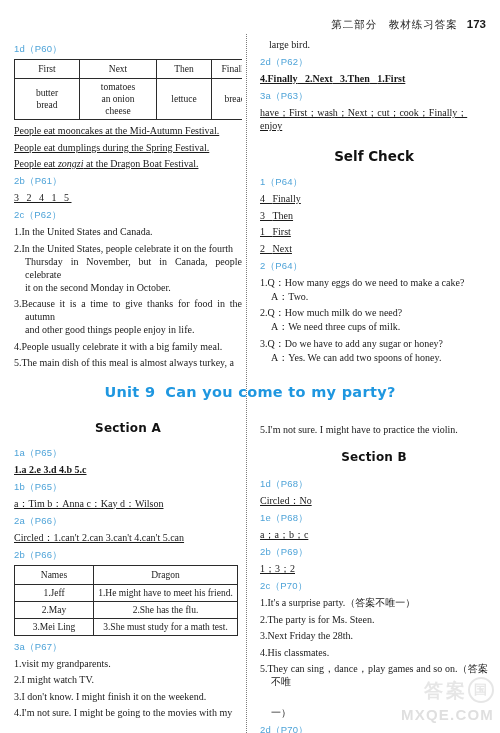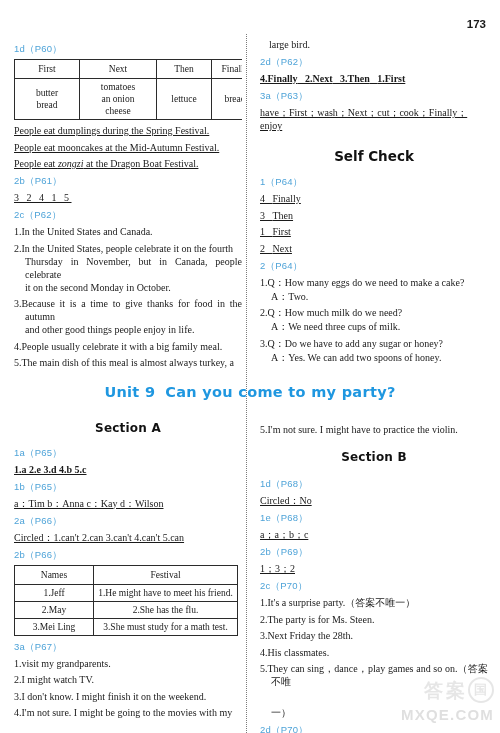--- a/index.html
+++ b/index.html
@@ -209,20 +209,21 @@
     letter-spacing: 1.2px;
     margin-top: 3px;
   }
 </style>
 </head>
 <body>
 
 <div class="page">
 
   <div class="page-header">
+    <span class="hdr-part">第二部分　教材练习答案</span>
     <span class="hdr-num">173</span>
   </div>
 
   <div class="columns">
 
     <div class="divider"></div>
 
     <div class="col col-left">
 
       <div class="label">1d（P60）</div>
@@ -246,22 +247,22 @@
               <div>tomatoes</div>
               <div>an onion</div>
               <div>cheese</div>
             </td>
             <td>lettuce</td>
             <td>bread</td>
           </tr>
         </tbody>
       </table>
 
+      <p class="line">People eat mooncakes at the Mid-Autumn Festival.</p>
       <p class="line">People eat dumplings during the Spring Festival.</p>
-      <p class="line">People eat mooncakes at the Mid-Autumn Festival.</p>
       <p class="line">
         <span>People eat </span><span class="ital">zongzi</span><span> at the Dragon Boat Festival.</span>
       </p>
 
       <div class="label">2b（P61）</div>
       <p class="line spaced">3  2  4  1  5</p>
 
       <div class="label">2c（P62）</div>
       <p class="hang">1.In the United States and Canada.</p>
       <p class="hang" style="margin-bottom:0">2.In the United States, people celebrate it on the fourth</p>
@@ -284,21 +285,21 @@
 
       <div class="label">2a（P66）</div>
       <p class="line">Circled：1.can't   2.can   3.can't   4.can't   5.can</p>
 
       <div class="label">2b（P66）</div>
 
       <table class="grid">
         <thead>
           <tr>
             <td style="width:74px">Names</td>
-            <td>Festival</td>
+            <td>Dragon</td>
           </tr>
         </thead>
         <tbody>
           <tr>
             <td class="leftish">1.Jeff</td>
             <td class="leftish">1.He might have to meet his friend.</td>
           </tr>
           <tr>
             <td class="leftish">2.May</td>
             <td class="leftish">2.She has the flu.</td>

